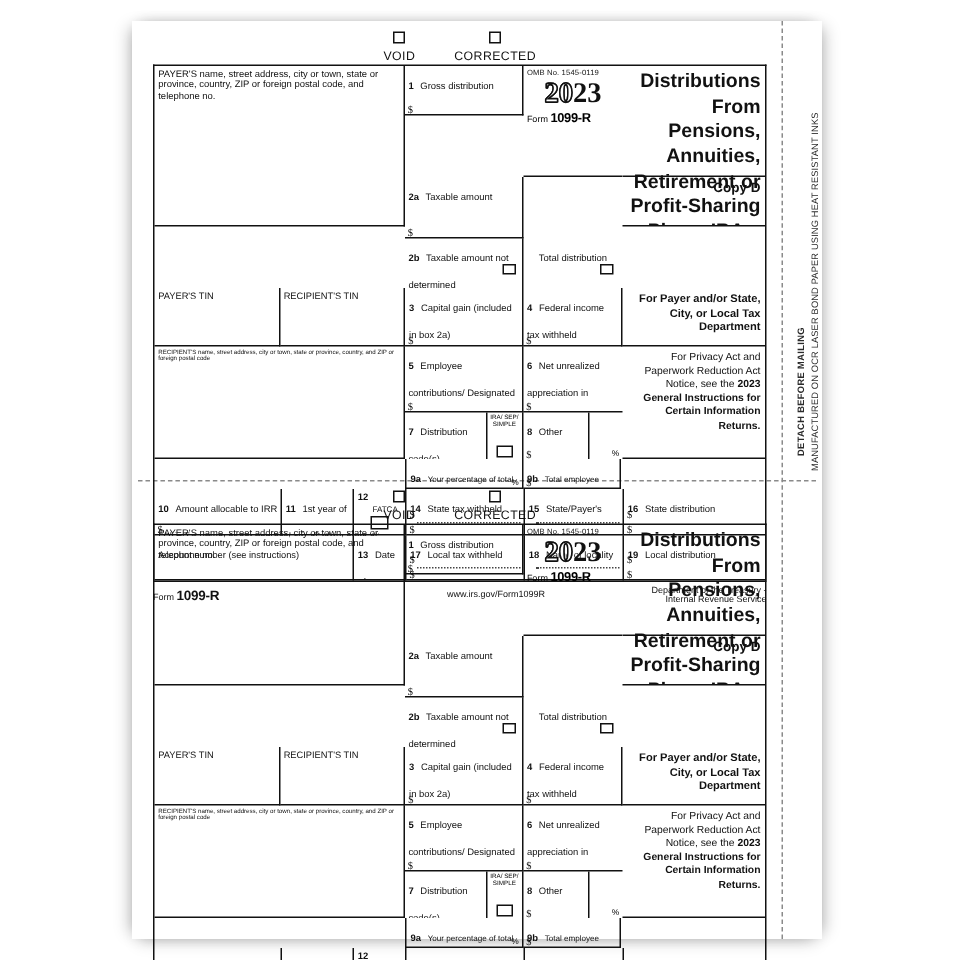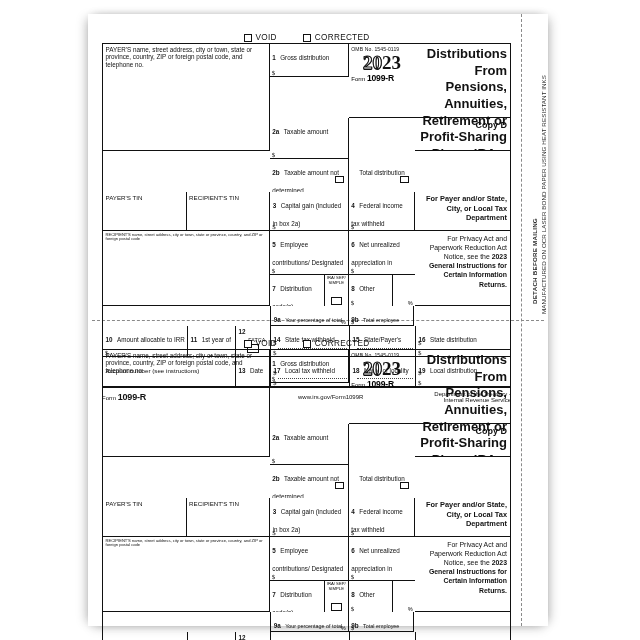--- a/index.html
+++ b/index.html
@@ -53,21 +53,21 @@
   .form { position: absolute; left: 14px; width: 409px; }
   .form.top    { top: 14px; }
   .form.bottom { top: 320px; }
 
   .voidrow {
     height: 15px;
     display: flex; align-items: flex-end; justify-content: center;
     gap: 26px;
     padding-bottom: 1px;
   }
-  .voidbox { display: flex; align-items: center; gap: 4px; }
+  .voidbox { display: flex; align-items: center; gap: 4px; flex-direction: column; }
   .cb {
     display: inline-block; width: 8px; height: 8px;
     border: 1px solid #111; background: #fff;
   }
   .voidlbl { font-size: 8.2px; color: #111; letter-spacing: .3px; }
 
   .grid { border: 1px solid #111; border-bottom: none; position: relative; }
 
   .row { display: flex; }
   .cell {

